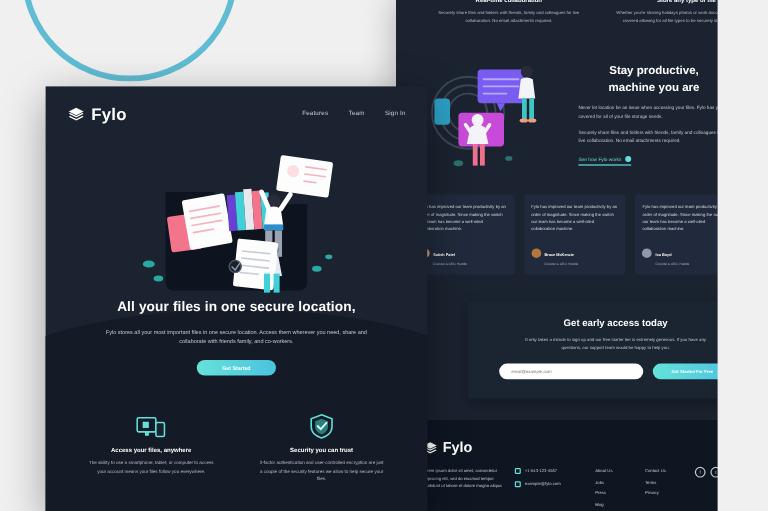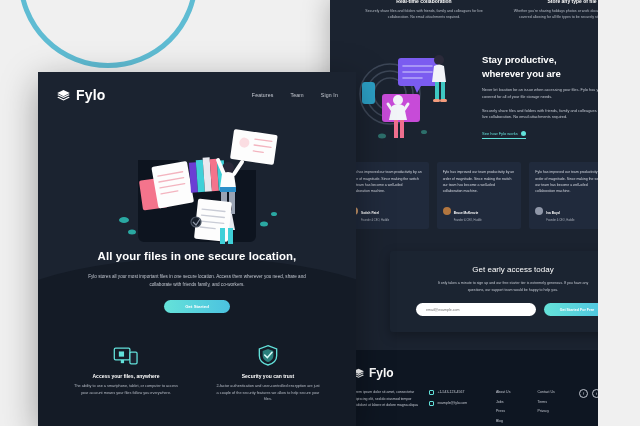--- a/index.html
+++ b/index.html
@@ -81,42 +81,42 @@
   
   .bp{position:relative;width:100%;height:100%;}
   .bp-topcards{display:flex;gap:8px;padding:6px 18px 0 24px;}
   .bp-topcards .tc{flex:1;text-align:center;}
   .bp-topcards h4{color:#fff;font-size:5px;font-weight:bold;}
   .bp-topcards p{color:#b6bcc6;font-size:3.6px;line-height:1.7;margin-top:4px;padding:0 6px;}
 
   .prod{display:flex;gap:10px;padding:22px 52px 0 22px;align-items:center;}
   .prod-ill{width:120px;height:104px;flex:none;}
   .prod-txt{flex:1;padding-top:4px;}
-  .prod-txt h2{color:#fff;font-size:9.6px;line-height:1.4;font-weight:bold;}
+  .prod-txt h2{color:#fff;font-size:9.6px;line-height:1.4;font-weight:bold;text-align:center;}
   .prod-txt p{color:#c2c7d0;font-size:3.9px;line-height:1.75;margin-top:7px;}
   .prod-link{
     display:inline-flex;align-items:center;gap:3px;margin-top:8px;
     color:#62e0d9;font-size:4px;text-decoration:none;
     border-bottom:.6px solid #62e0d9;padding-bottom:2px;
   }
   .prod-link .arw{width:5px;height:5px;border-radius:50%;background:#62e0d9;display:inline-block;}
 
   .tcards{display:flex;gap:8px;padding:16px 46px 0 14px;}
   .tcard{flex:1;background:#202a3c;border-radius:2px;padding:7px 6px 7px;}
   .tcard p{color:#d4d8e0;font-size:3.5px;line-height:1.8;}
   .tcard .who{display:flex;align-items:center;gap:3px;margin-top:6px;}
   .tcard .av{width:8px;height:8px;border-radius:50%;flex:none;}
   .tcard .nm{color:#fff;font-size:3.2px;font-weight:bold;}
   .tcard .rl{color:#aab0bb;font-size:2.6px;margin-top:1px;}
 
   .early{
     margin:22px 24px 0 60px;background:#1b2431;border-radius:3px;
     padding:14px 26px 16px;text-align:center;box-shadow:0 4px 12px rgba(0,0,0,.3);
   }
-  .early h2{color:#fff;font-size:8px;font-weight:normal;}
+  .early h2{color:#fff;font-size:8px;font-weight:bold;}
   .early p{color:#c2c7d0;font-size:3.6px;line-height:1.8;margin-top:6px;padding:0 14px;}
   .early-form{display:flex;gap:8px;margin-top:10px;align-items:center;}
   .early-form input{
     flex:1;height:13px;border-radius:7px;border:none;outline:none;
     padding:0 10px;font-size:3.6px;color:#555;font-family:"Liberation Sans",sans-serif;
   }
   .early-form button{
     width:66px;height:13px;border-radius:7px;border:none;cursor:pointer;
     background:linear-gradient(90deg,#65e2d9,#4bc2e0);color:#fff;font-size:3.6px;font-weight:bold;
   }
@@ -207,21 +207,21 @@
         <path d="M36 62 l4 6 M56 62 l-4 6" stroke="#f2f4f8" stroke-width="3" stroke-linecap="round"></path>
         <rect x="42" y="78" width="4" height="18" fill="#ef6f8e"></rect>
         <rect x="48" y="78" width="4" height="18" fill="#ef6f8e"></rect>
         <ellipse cx="30" cy="94" rx="4" ry="2.5" fill="#2d6f6b"></ellipse>
         <ellipse cx="72" cy="90" rx="3" ry="2" fill="#2d6f6b"></ellipse>
       </svg>
     </div>
     <div class="prod-txt">
       <h2>
         <span>Stay productive,</span><br>
-        <span>wherever you are</span>
+        <span>machine you are</span>
       </h2>
       <p>Never let location be an issue when accessing your files. Fylo has you covered for all of your file storage needs.</p>
       <p>Securely share files and folders with friends, family and colleagues for live collaboration. No email attachments required.</p>
       <a class="prod-link" href="#">
         <span>See how Fylo works</span>
         <span class="arw"></span>
       </a>
     </div>
   </div>
 

